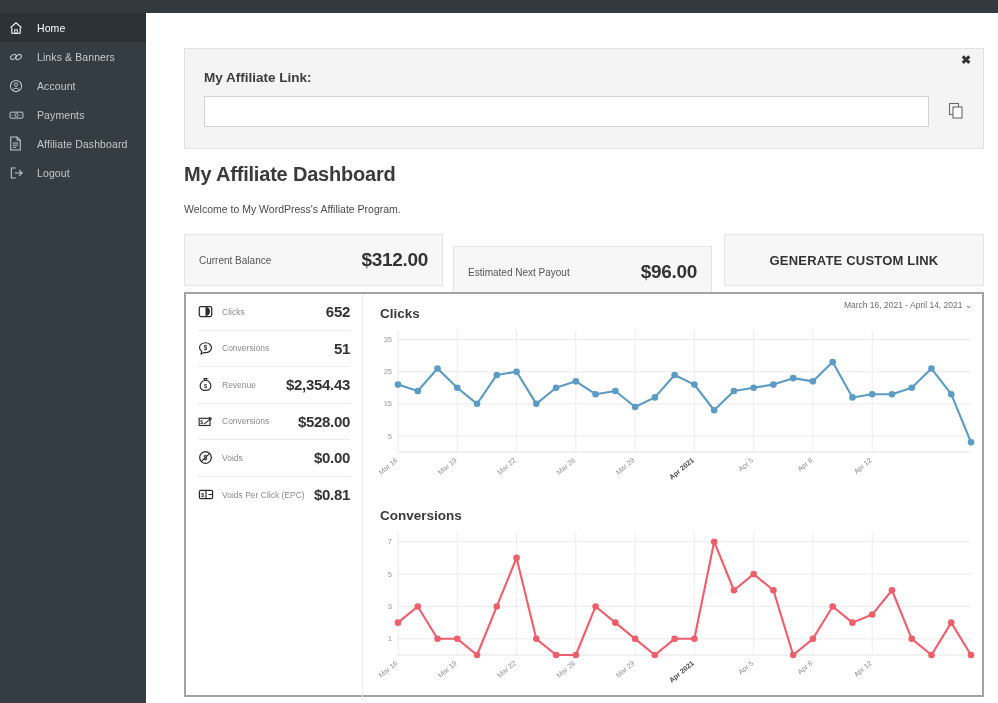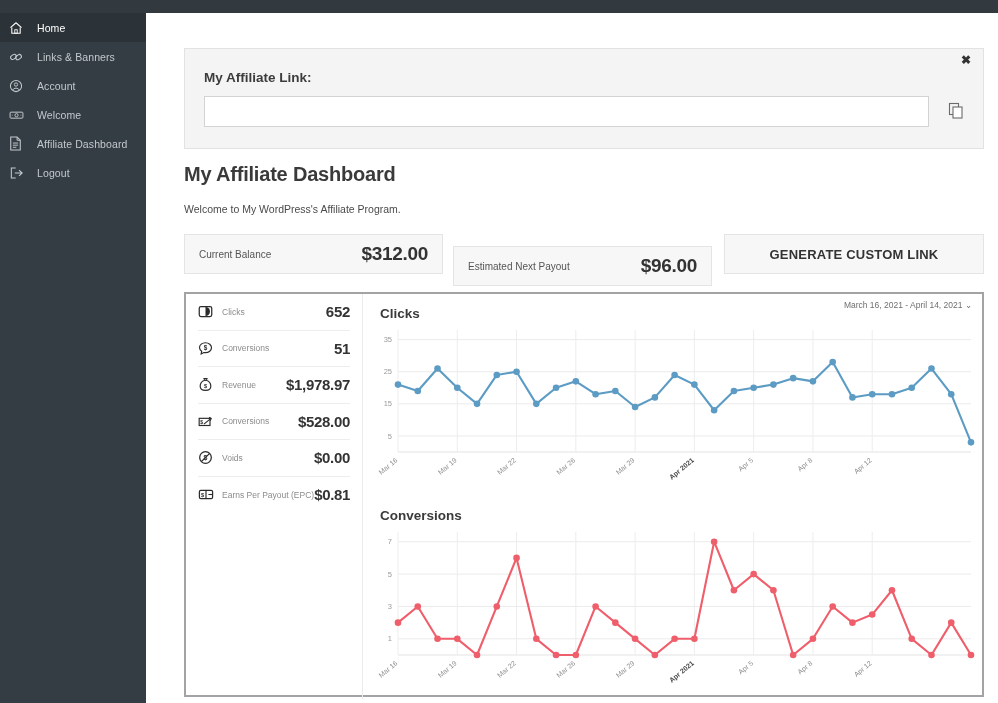--- a/index.html
+++ b/index.html
@@ -71,21 +71,21 @@
     font-size:20px; font-weight:bold; color:#3a3a3a; letter-spacing:-.2px;
   }
   .welcome {
     position:absolute; left:38px; top:190px;
     font-size:10.5px; color:#4a4a4a;
   }
 
   
   .cards { position:absolute; left:38px; top:221px; width:800px; height:44px; }
   .card {
-    position:absolute; top:0; height:40px;
+    position:absolute; top:0; height:52px;
     background:#f7f7f7; border:1px solid #e4e4e4;
     display:flex; align-items:center; justify-content:space-between;
     padding:0 14px;
   }
   .card-label { font-size:10px; color:#555; }
   .card-value { font-size:19px; font-weight:bold; color:#333; letter-spacing:-.3px; }
   #card-balance { left:0; width:259px; }
   #card-payout  { left:269px; width:259px;margin-top:12px; }
   #card-btn {
     left:540px; width:260px; justify-content:center; cursor:pointer;text-align:right;
@@ -167,21 +167,21 @@
         <span class="nav-label">Account</span>
       </div>
       <div class="nav-item">
         <span class="ico">
           <svg width="15" height="14" viewBox="0 0 18 16">
             <rect x="1.3" y="4.6" width="15.4" height="7.2" rx="1" fill="none" stroke="currentColor" stroke-width="1.2"></rect>
             <circle cx="9" cy="8.2" r="1.9" fill="none" stroke="currentColor" stroke-width="1.1"></circle>
             <path d="M3.3 8.2h.9M13.8 8.2h.9" stroke="currentColor" stroke-width="1.1"></path>
           </svg>
         </span>
-        <span class="nav-label">Welcome</span>
+        <span class="nav-label">Payments</span>
       </div>
       <div class="nav-item">
         <span class="ico">
           <svg width="13" height="15" viewBox="0 0 14 17">
             <path d="M1.6 1.2h7.2l3.6 3.6v11H1.6z" fill="none" stroke="currentColor" stroke-width="1.2"></path>
             <path d="M8.8 1.2v3.6h3.6" fill="none" stroke="currentColor" stroke-width="1.1"></path>
             <path d="M4 8h6M4 10.4h6M4 12.8h4" stroke="currentColor" stroke-width="1.1"></path>
           </svg>
         </span>
         <span class="nav-label">Affiliate Dashboard</span>
@@ -252,21 +252,21 @@
           </div>
           <div class="stat-row">
             <span class="stat-ico">
               <svg width="15" height="15" viewBox="0 0 18 18">
                 <path d="M6.8 1.8h4.4l-1.3 2.1h-1.8z" fill="none" stroke="#2b2b2b" stroke-width="1.2"></path>
                 <path d="M8.1 3.9C4.8 5 2.6 8 2.6 11.2c0 3 2.7 4.9 6.4 4.9s6.4-1.9 6.4-4.9c0-3.2-2.2-6.2-5.5-7.3z" fill="none" stroke="#2b2b2b" stroke-width="1.4"></path>
                 <text x="9" y="13.4" font-size="6.6" font-weight="bold" text-anchor="middle" fill="#2b2b2b" font-family="Liberation Sans, sans-serif">$</text>
               </svg>
             </span>
             <span class="stat-name">Revenue</span>
-            <span class="stat-val">$1,978.97</span>
+            <span class="stat-val">$2,354.43</span>
           </div>
           <div class="stat-row">
             <span class="stat-ico">
               <svg width="16" height="15" viewBox="0 0 19 18">
                 <rect x="1.3" y="5.2" width="13" height="8.6" fill="none" stroke="#2b2b2b" stroke-width="1.4"></rect>
                 <text x="4.4" y="11.7" font-size="6.2" font-weight="bold" text-anchor="middle" fill="#2b2b2b" font-family="Liberation Sans, sans-serif">$</text>
                 <path d="M7 12.2 15.5 5.3" stroke="#2b2b2b" stroke-width="1.4"></path>
                 <path d="M13.1 3.9l2.9 1.2-1.2 2.9" fill="none" stroke="#2b2b2b" stroke-width="1.2"></path>
               </svg>
             </span>
@@ -286,21 +286,21 @@
           </div>
           <div class="stat-row">
             <span class="stat-ico">
               <svg width="16" height="15" viewBox="0 0 19 18">
                 <rect x="1.6" y="4" width="15.8" height="10" rx="1.6" fill="none" stroke="#2b2b2b" stroke-width="1.5"></rect>
                 <path d="M9.5 4.4v9.2" stroke="#2b2b2b" stroke-width="1.4"></path>
                 <text x="5.4" y="12.1" font-size="6.8" font-weight="bold" text-anchor="middle" fill="#2b2b2b" font-family="Liberation Sans, sans-serif">$</text>
                 <path d="M12.4 9h4.9" stroke="#2b2b2b" stroke-width="1.3"></path>
               </svg>
             </span>
-            <span class="stat-name">Earns Per Payout (EPC)</span>
+            <span class="stat-name">Voids Per Click (EPC)</span>
             <span class="stat-val">$0.81</span>
           </div>
         </div>
 
       <div class="chart-area">
 
         <div class="chart-block" style="height:202px;">
           <div class="chart-title">Clicks</div>
           <div class="date-range">
             <span>March 16, 2021 - April 14, 2021</span>

